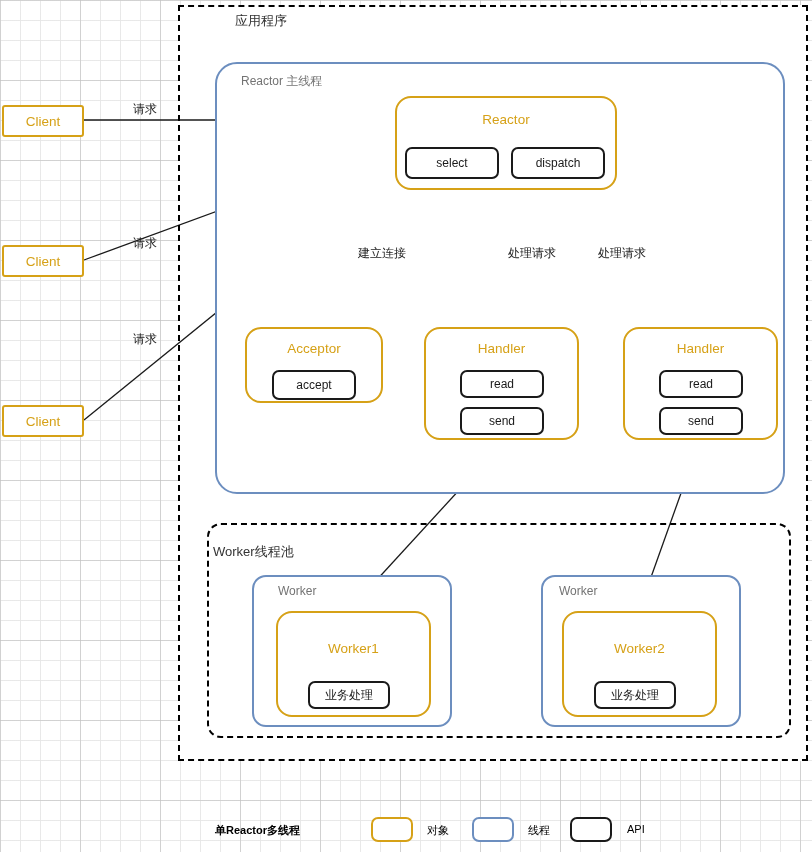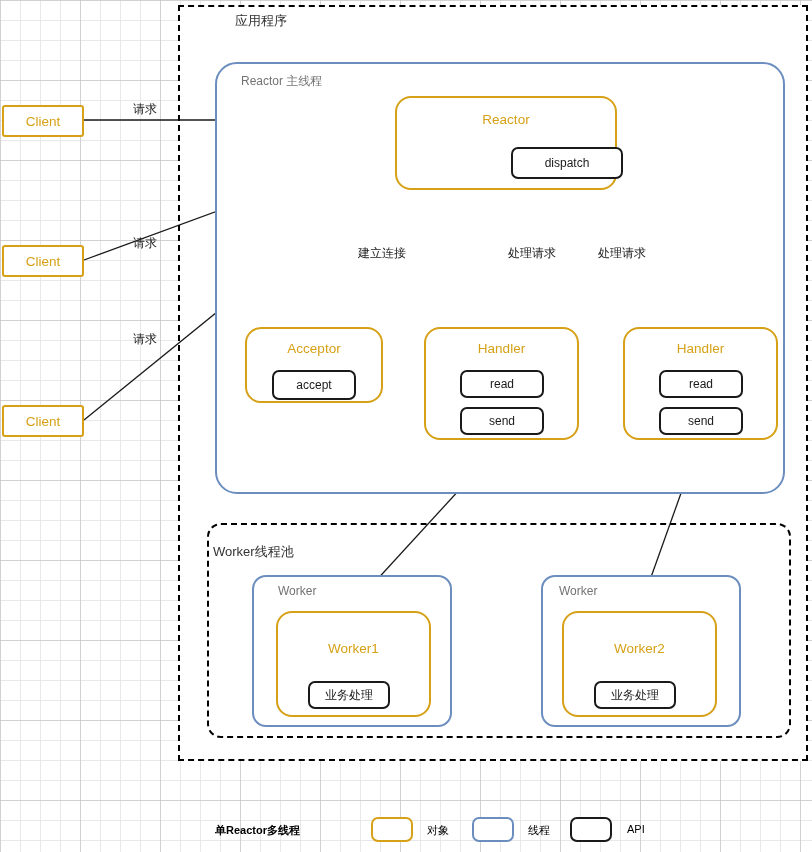--- a/index.html
+++ b/index.html
@@ -147,21 +147,24 @@
 </div>
 <div class="edge-label" style="left:133px; top:235px;">请求</div>
 
 <div class="client-box" style="left:2px; top:405px; width:82px; height:32px;">
   <span>Client</span>
 </div>
 <div class="edge-label" style="left:133px; top:331px;">请求</div>
 
 <div class="orange-box" style="left:395px; top:96px; width:222px; height:94px;">
   <div class="orange-title" style="top:14px;">Reactor</div>
-  <div class="api-box" style="left:114px; top:49px; width:112px; height:32px;">
+  <div class="api-box" style="left:8px; top:49px; width:94px; height:32px;">
+    <span>select</span>
+  </div>
+  <div class="api-box" style="left:114px; top:49px; width:94px; height:32px;">
     <span>dispatch</span>
   </div>
 </div>
 
 <div class="edge-label" style="left:358px; top:245px;">建立连接</div>
 <div class="edge-label" style="left:508px; top:245px;">处理请求</div>
 <div class="edge-label" style="left:598px; top:245px;">处理请求</div>
 
 <div class="orange-box" style="left:245px; top:327px; width:138px; height:76px;">
   <div class="orange-title" style="top:12px;">Acceptor</div>

